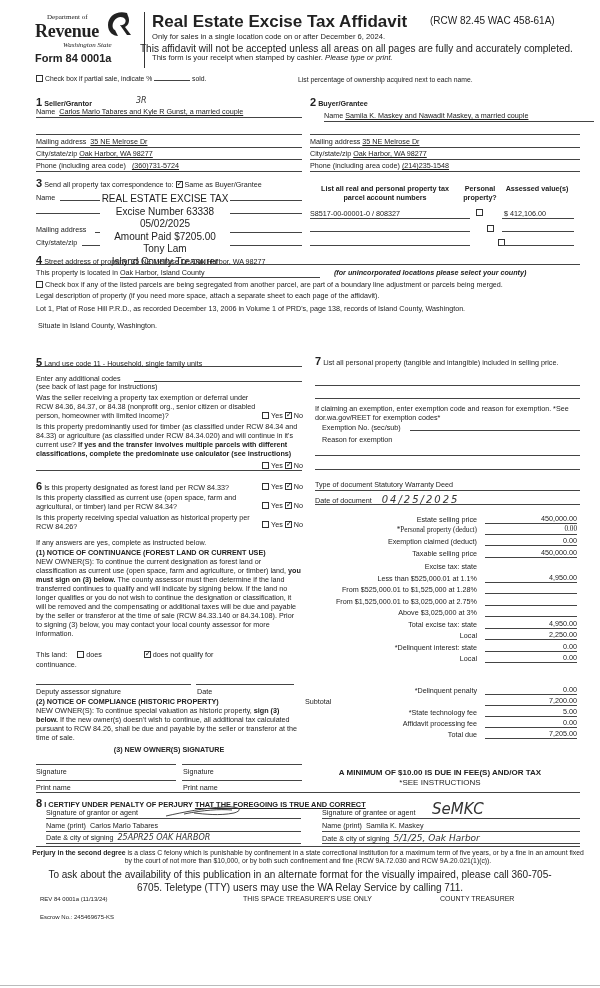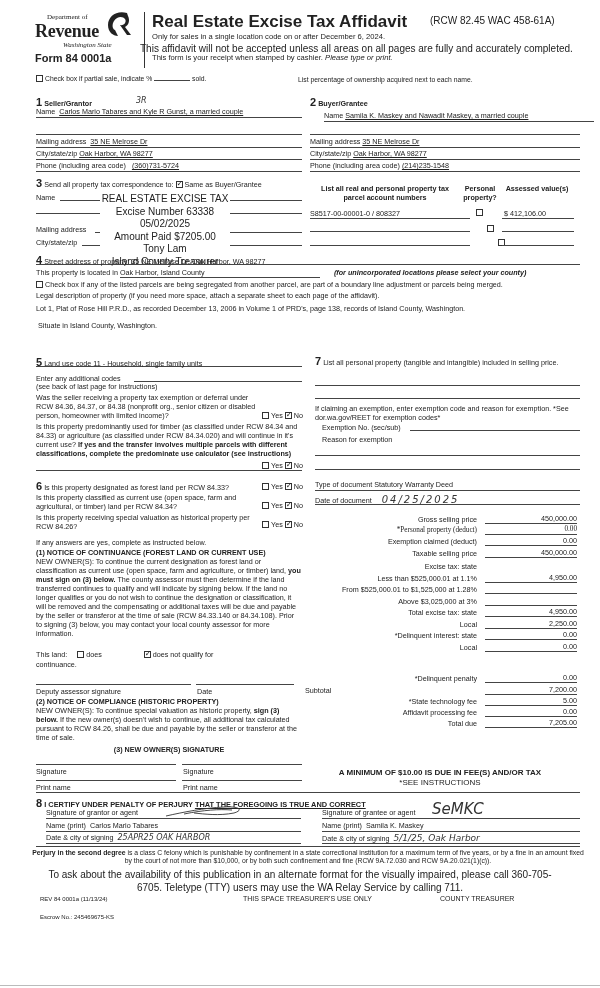--- a/index.html
+++ b/index.html
@@ -202,21 +202,21 @@
   <span>Type of document</span>&nbsp;<span>Statutory Warranty Deed</span>
 </div>
 <div class="abs line" style="left:315px;top:494px;width:265px;height:10px;">
   <span>Date of document</span>&nbsp;&nbsp;&nbsp;&nbsp;&nbsp;<span class="hand" style="font-size:10px;letter-spacing:2px;">04/25/2025</span>
 </div>
 
 
 <div class="abs" style="left:305px;top:512px;width:275px;">
   <div id="tax-rows">
       <div style="display: flex; align-items: flex-end; height: 11.5px;">
-        <div style="width: 172px; text-align: right; padding-right: 8px;">Gross selling price</div>
+        <div style="width: 172px; text-align: right; padding-right: 8px;">Estate selling price</div>
         <div style="width: 92px; text-align: right; border-bottom: 0.8px solid rgb(68, 68, 68); height: 9px; line-height: 9px;">450,000.00</div>
       </div>
       <div style="display: flex; align-items: flex-end; height: 11px; font-family: Liberation Serif, serif;">
         <div style="width: 172px; text-align: right; padding-right: 8px;">*Personal property (deduct)</div>
         <div style="width: 92px; text-align: right; border-bottom: 0.8px solid rgb(68, 68, 68); height: 9px; line-height: 9px;">0.00</div>
       </div>
       <div style="display: flex; align-items: flex-end; height: 11px;">
         <div style="width: 172px; text-align: right; padding-right: 8px;">Exemption claimed (deduct)</div>
         <div style="width: 92px; text-align: right; border-bottom: 0.8px solid rgb(68, 68, 68); height: 9px; line-height: 9px;">0.00</div>
       </div>
@@ -226,20 +226,24 @@
       </div>
       <div style="display: flex; align-items: flex-end; height: 13px;">
         <div style="width: 172px; text-align: right; padding-right: 8px;">Excise tax: state</div>
       </div>
       <div style="display: flex; align-items: flex-end; height: 12px;">
         <div style="width: 172px; text-align: right; padding-right: 8px;">Less than $525,000.01 at 1.1%</div>
         <div style="width: 92px; text-align: right; border-bottom: 0.8px solid rgb(68, 68, 68); height: 9px; line-height: 9px;">4,950.00</div>
       </div>
       <div style="display: flex; align-items: flex-end; height: 11.5px;">
         <div style="width: 172px; text-align: right; padding-right: 8px;">From $525,000.01 to $1,525,000 at 1.28%</div>
+        <div style="width: 92px; text-align: right; border-bottom: 0.8px solid rgb(68, 68, 68); height: 9px; line-height: 9px;"></div>
+      </div>
+      <div style="display: flex; align-items: flex-end; height: 11.5px;">
+        <div style="width: 172px; text-align: right; padding-right: 8px;">From $1,525,000.01 to $3,025,000 at 2.75%</div>
         <div style="width: 92px; text-align: right; border-bottom: 0.8px solid rgb(68, 68, 68); height: 9px; line-height: 9px;"></div>
       </div>
       <div style="display: flex; align-items: flex-end; height: 11.5px;">
         <div style="width: 172px; text-align: right; padding-right: 8px;">Above $3,025,000 at 3%</div>
         <div style="width: 92px; text-align: right; border-bottom: 0.8px solid rgb(68, 68, 68); height: 9px; line-height: 9px;"></div>
       </div>
       <div style="display: flex; align-items: flex-end; height: 11.5px;">
         <div style="width: 172px; text-align: right; padding-right: 8px;">Total excise tax: state</div>
         <div style="width: 92px; text-align: right; border-bottom: 0.8px solid rgb(68, 68, 68); height: 9px; line-height: 9px;">4,950.00</div>
       </div>

